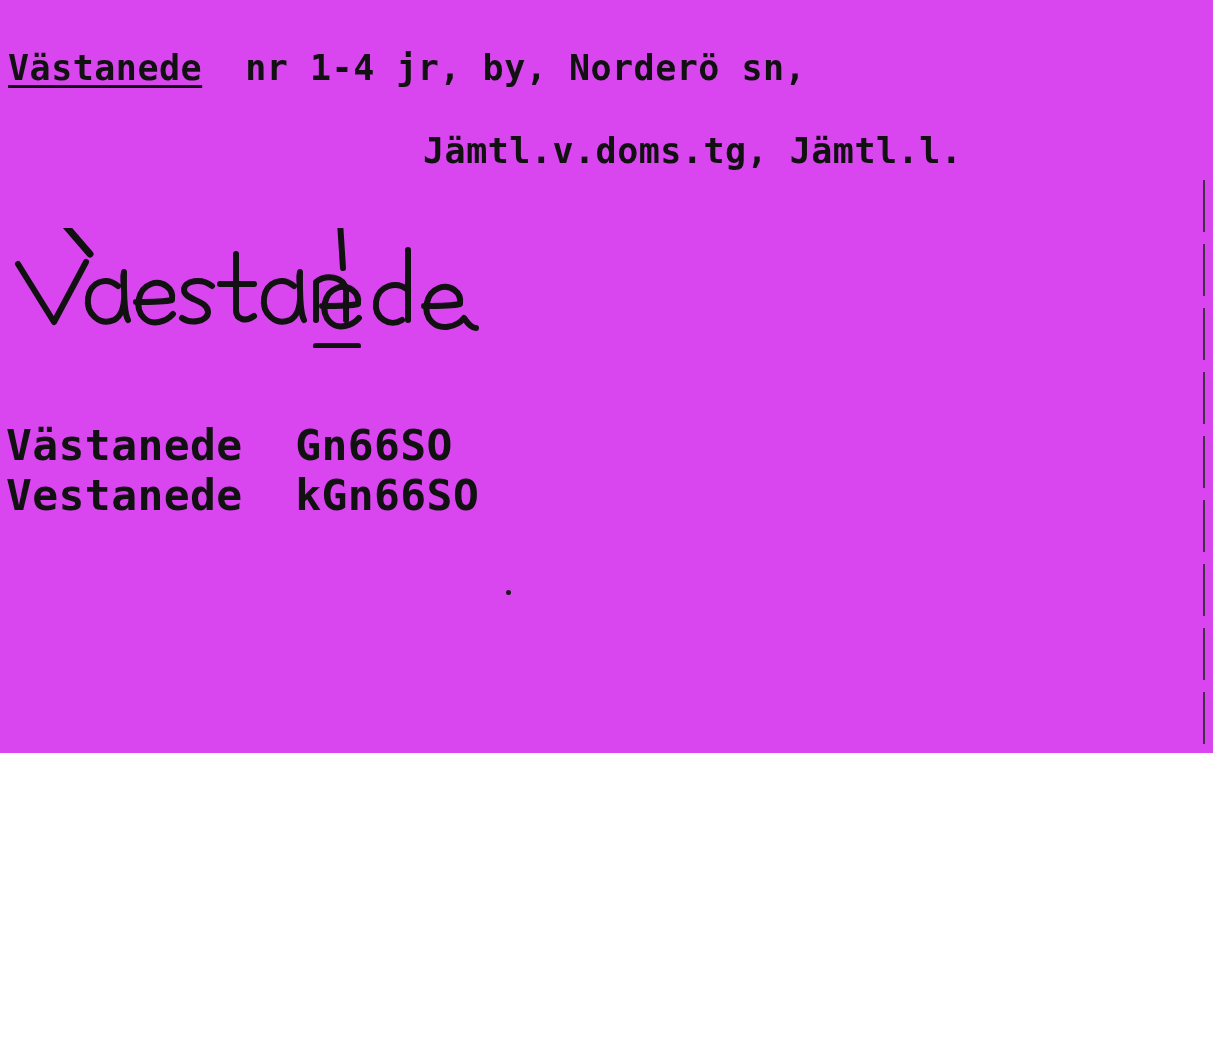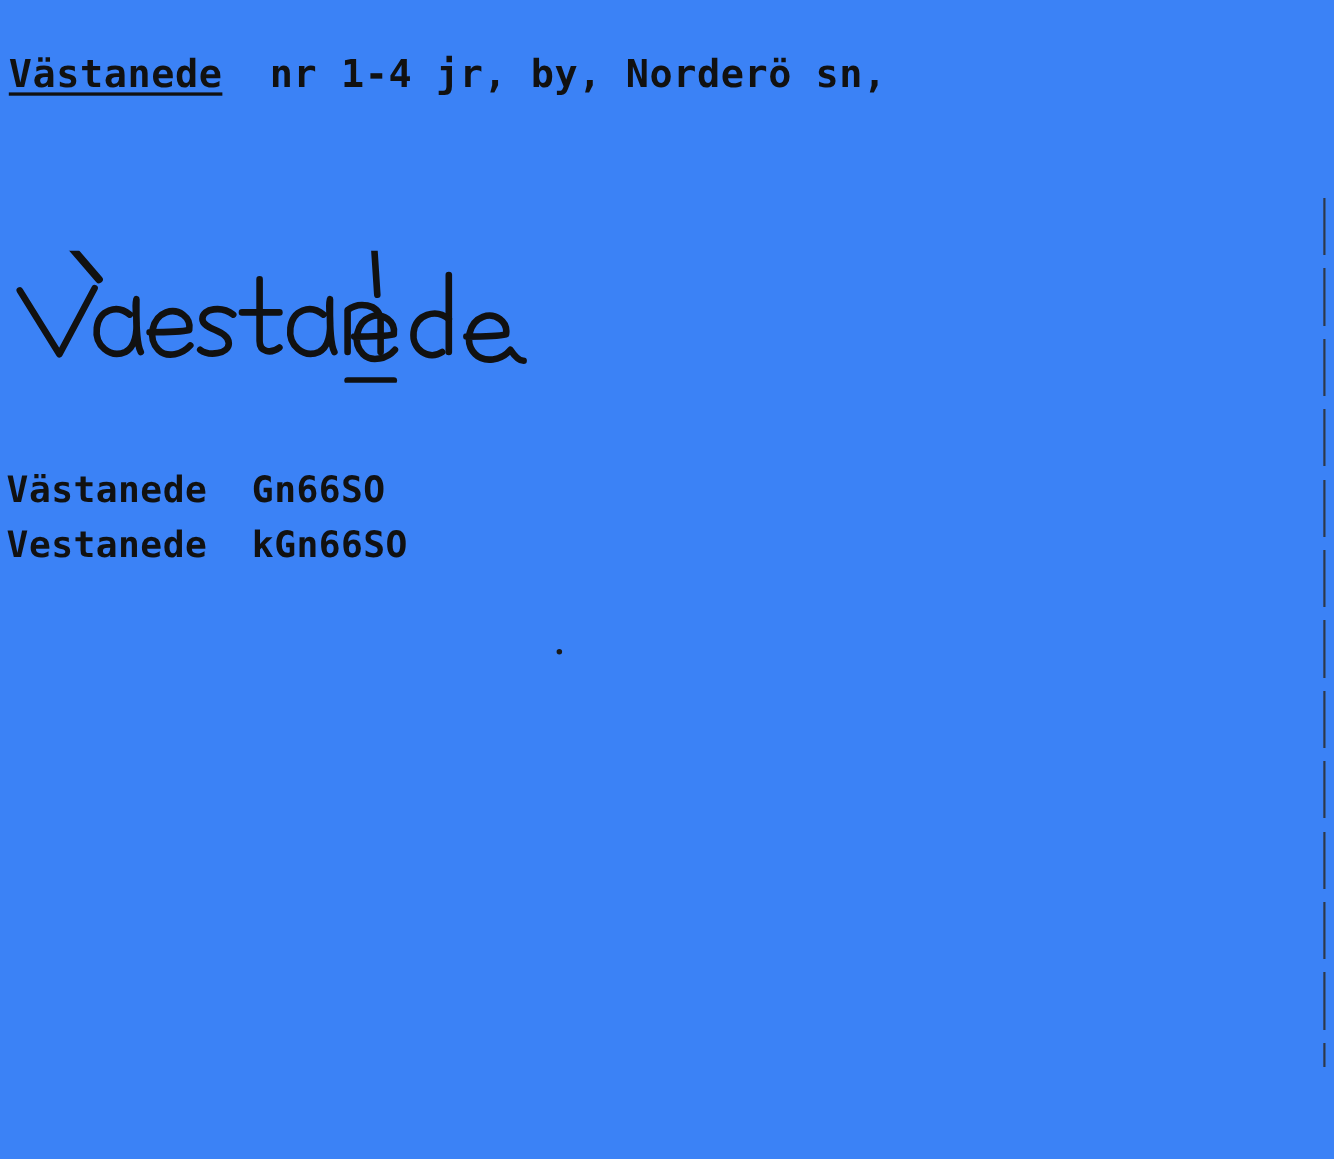--- a/index.html
+++ b/index.html
@@ -3,22 +3,22 @@
 <meta charset="utf-8">
 <style>
   html, body {
     margin: 0;
     padding: 0;
     background: #ffffff;
   }
   #card {
     position: relative;
     width: 1213px;
-    height: 1054px;
-    background: #3b82f6;
+    height: 753px;
+    background: #d946ef;
     overflow: hidden;
     font-family: "DejaVu Sans Mono", "Liberation Mono", monospace;
     color: #0a0a0a;
   }
 
   
   .typed {
     position: absolute;
     font-family: "DejaVu Sans Mono", "Liberation Mono", monospace;
     font-weight: 700;
@@ -52,21 +52,21 @@
     width: 520px;
     height: 120px;
   }
   #handwritten svg { display: block; }
 
   
   #ref-block {
     position: absolute;
     top: 420px;
     left: 6px;
-    font-size: 33px;
+    font-size: 43px;
     line-height: 50px;
     font-weight: 700;
     white-space: pre;
     letter-spacing: 0.4px;
   }
 
   
   #ink-dot {
     position: absolute;
     top: 590px;
@@ -103,20 +103,21 @@
     opacity: 0.85;
   }
 </style>
 </head>
 <body>
 
 <div id="card">
 
   <div id="headline" class="typed"><span class="place">Västanede</span><span>  nr 1-4 jr, by, Norderö sn,</span></div>
 
+  <div id="headline2" class="typed">Jämtl.v.doms.tg, Jämtl.l.</div>
 
   <div id="handwritten" title="vàstanede">
     <svg width="520" height="120" viewBox="0 0 520 120" xmlns="http://www.w3.org/2000/svg" fill="none" stroke="#111111" stroke-width="6" stroke-linecap="round" stroke-linejoin="round">
 
       <path d="M42 -18 L80 26" stroke-width="7"></path>
 
       <path d="M330 -6 L333 40" stroke-width="6"></path>
 
       <path d="M8 36 L44 94 L76 34"></path>
 

